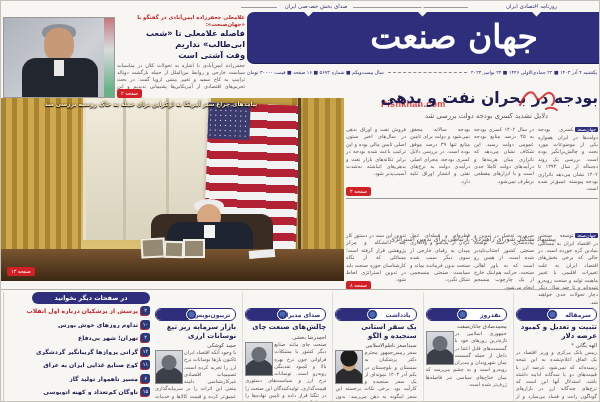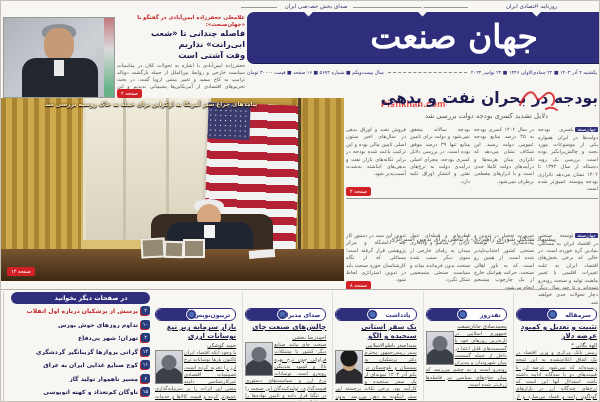--- a/index.html
+++ b/index.html
@@ -62,27 +62,27 @@
   #art2{top:197px;height:91px;border-top:1px solid #9a9a9a;}
   #art2 .hl{position:absolute;right:25px;top:3px;width:200px;text-align:center;font-size:13px;font-weight:bold;color:#1d1d52;}
   #art2 .sub{position:absolute;right:10px;top:21px;width:230px;text-align:center;font-size:6.4px;color:#555;margin-top:15px;}
   #wm{left:380px;top:98px;direction:ltr;font-size:9px;font-weight:bold;color:#e8403d;letter-spacing:.3px;font-family:"Liberation Sans",sans-serif;}
   .squiggle{position:absolute;}
   
   .hsep{left:0;top:288px;width:600px;border-top:1px solid #b5b2ac;}
   
   #bottom{left:0;top:291px;width:600px;height:110px;}
   #readmore{position:absolute;left:2px;top:0;width:147px;height:110px;border-left:1px solid #cfccc6;padding-left:3px;box-sizing:border-box;}
-  .pill-full{background:#2e2e7d;color:#fff;text-align:center;border-radius:6px;font-size:6.4px;font-weight:bold;height:12px;line-height:12px;width:118px;padding-left:21px;}
+  .pill-full{background:#2e2e7d;color:#fff;text-align:center;border-radius:6px;font-size:6.4px;font-weight:bold;height:12px;line-height:12px;width:118px;}
   .rm-item{display:flex;align-items:center;gap:3px;height:13.5px;}
   .numbadge{flex:0 0 auto;width:9px;height:9px;background:#273a7a;border-radius:2px;color:#fff;font-size:5px;line-height:9px;text-align:center;box-shadow:-1px 1px 0 #c4262b;}
   .rm-item .t{font-size:6.1px;font-weight:bold;color:#1d1d52;white-space:nowrap;overflow:hidden;}
   .rm-item.first .t{color:#c4262b;}
   #cols{position:absolute;left:152px;top:0;width:446px;height:110px;display:flex;gap:4px;}
-  .bcol{flex:1 1 0;position:relative;border-left:1px solid #ddd;padding:16px 2px;box-sizing:border-box;overflow:hidden;text-decoration:underline;}
+  .bcol{flex:1 1 0;position:relative;border-left:1px solid #ddd;padding:16px 2px;box-sizing:border-box;overflow:hidden;}
   .bcol:last-child{border-left:none;}
   .pill{position:relative;height:11px;border:1px solid #2e2e7d;border-radius:6px;background:#fff;margin-bottom:2px;overflow:visible;}
   .pill .blob{position:absolute;left:0;top:0;bottom:0;width:46%;background:#2e2e7d;border-radius:6px;}
   .pill .emblem{position:absolute;left:calc(46% - 6px);top:0;width:9px;height:9px;border-radius:50%;background:#4a6cb3;border:1px solid #fff;box-shadow:inset 0 0 0 1.5px #2e2e7d;}
   .pill .lbl{position:absolute;right:5px;top:0;line-height:11px;font-size:6px;font-weight:bold;color:#2e2e7d;white-space:nowrap;}
   .bcol .hl{font-size:7px;font-weight:bold;color:#1d1d52;line-height:1.3;min-height:10px;text-align:right;}
   .bcol .author{font-size:5.2px;color:#444;text-align:right;margin:1px 0;}
   .bcol .body{font-size:5px;line-height:1.45;}
   .portrait{float:left;width:26px;height:32px;margin:1px 1px 1px 0;border:1px solid #8a8a8a;background:radial-gradient(circle at 50% 36%,#6b6f76 7px,transparent 8px),radial-gradient(circle at 50% 98%,#3a3f48 15px,transparent 16px),linear-gradient(#d7d9de,#b9bdc4);}
   .portrait.cleric{background:radial-gradient(circle at 50% 22%,#1b1b1b 8px,transparent 9px),radial-gradient(circle at 50% 42%,#c9a27e 6px,transparent 7px),radial-gradient(circle at 50% 100%,#2c2c30 15px,transparent 16px),linear-gradient(#d7d9de,#b9bdc4);}
@@ -114,21 +114,21 @@
   <section id="lead" class="abs">
     <div id="leadphoto" class="abs">
       <div class="flagband"></div>
       <div class="hair"></div>
       <div class="head"></div>
       <div class="suit"></div>
       <div class="shirt"></div>
     </div>
     <div class="txt">
       <div class="kicker">غلامعلی جعفرزاده ایمن‌آبادی در گفتگو با «جهان‌صنعت»:</div>
-      <div class="hl">فاصله چندانی تا «شعب ابی‌رانت» نداریم</div>
+      <div class="hl">فاصله غلامعلی تا «شعب ابی‌طالب» نداریم</div>
       <div class="hl">وقت آشتی است</div>
       <div class="body bodytxt">جعفرزاده ایمن‌آبادی با اشاره به تحولات کلان در مناسبات سیاست خارجی و روابط بین‌الملل از جمله بازگشت دونالد ترامپ به کاخ سفید و تغییر مشی اروپا گفت: در بحث تحریم‌های اقتصادی از آمریکایی‌ها پشیمانی ندیدیم و این شرایط باعث شده وضعیت در تنگنای اقتصادی قرار بگیرد؛ تا جایی که حتی فاصله چندانی تا «شعب ابی‌طالب» نداریم.</div>
       <span class="ptag" style="position:absolute;left:0;bottom:0;">صفحه ۲</span>
     </div>
   </section>
 
   <section id="photo" class="abs">
     <div class="curL"></div>
     <div class="curR"></div>
     <div class="window"></div>

